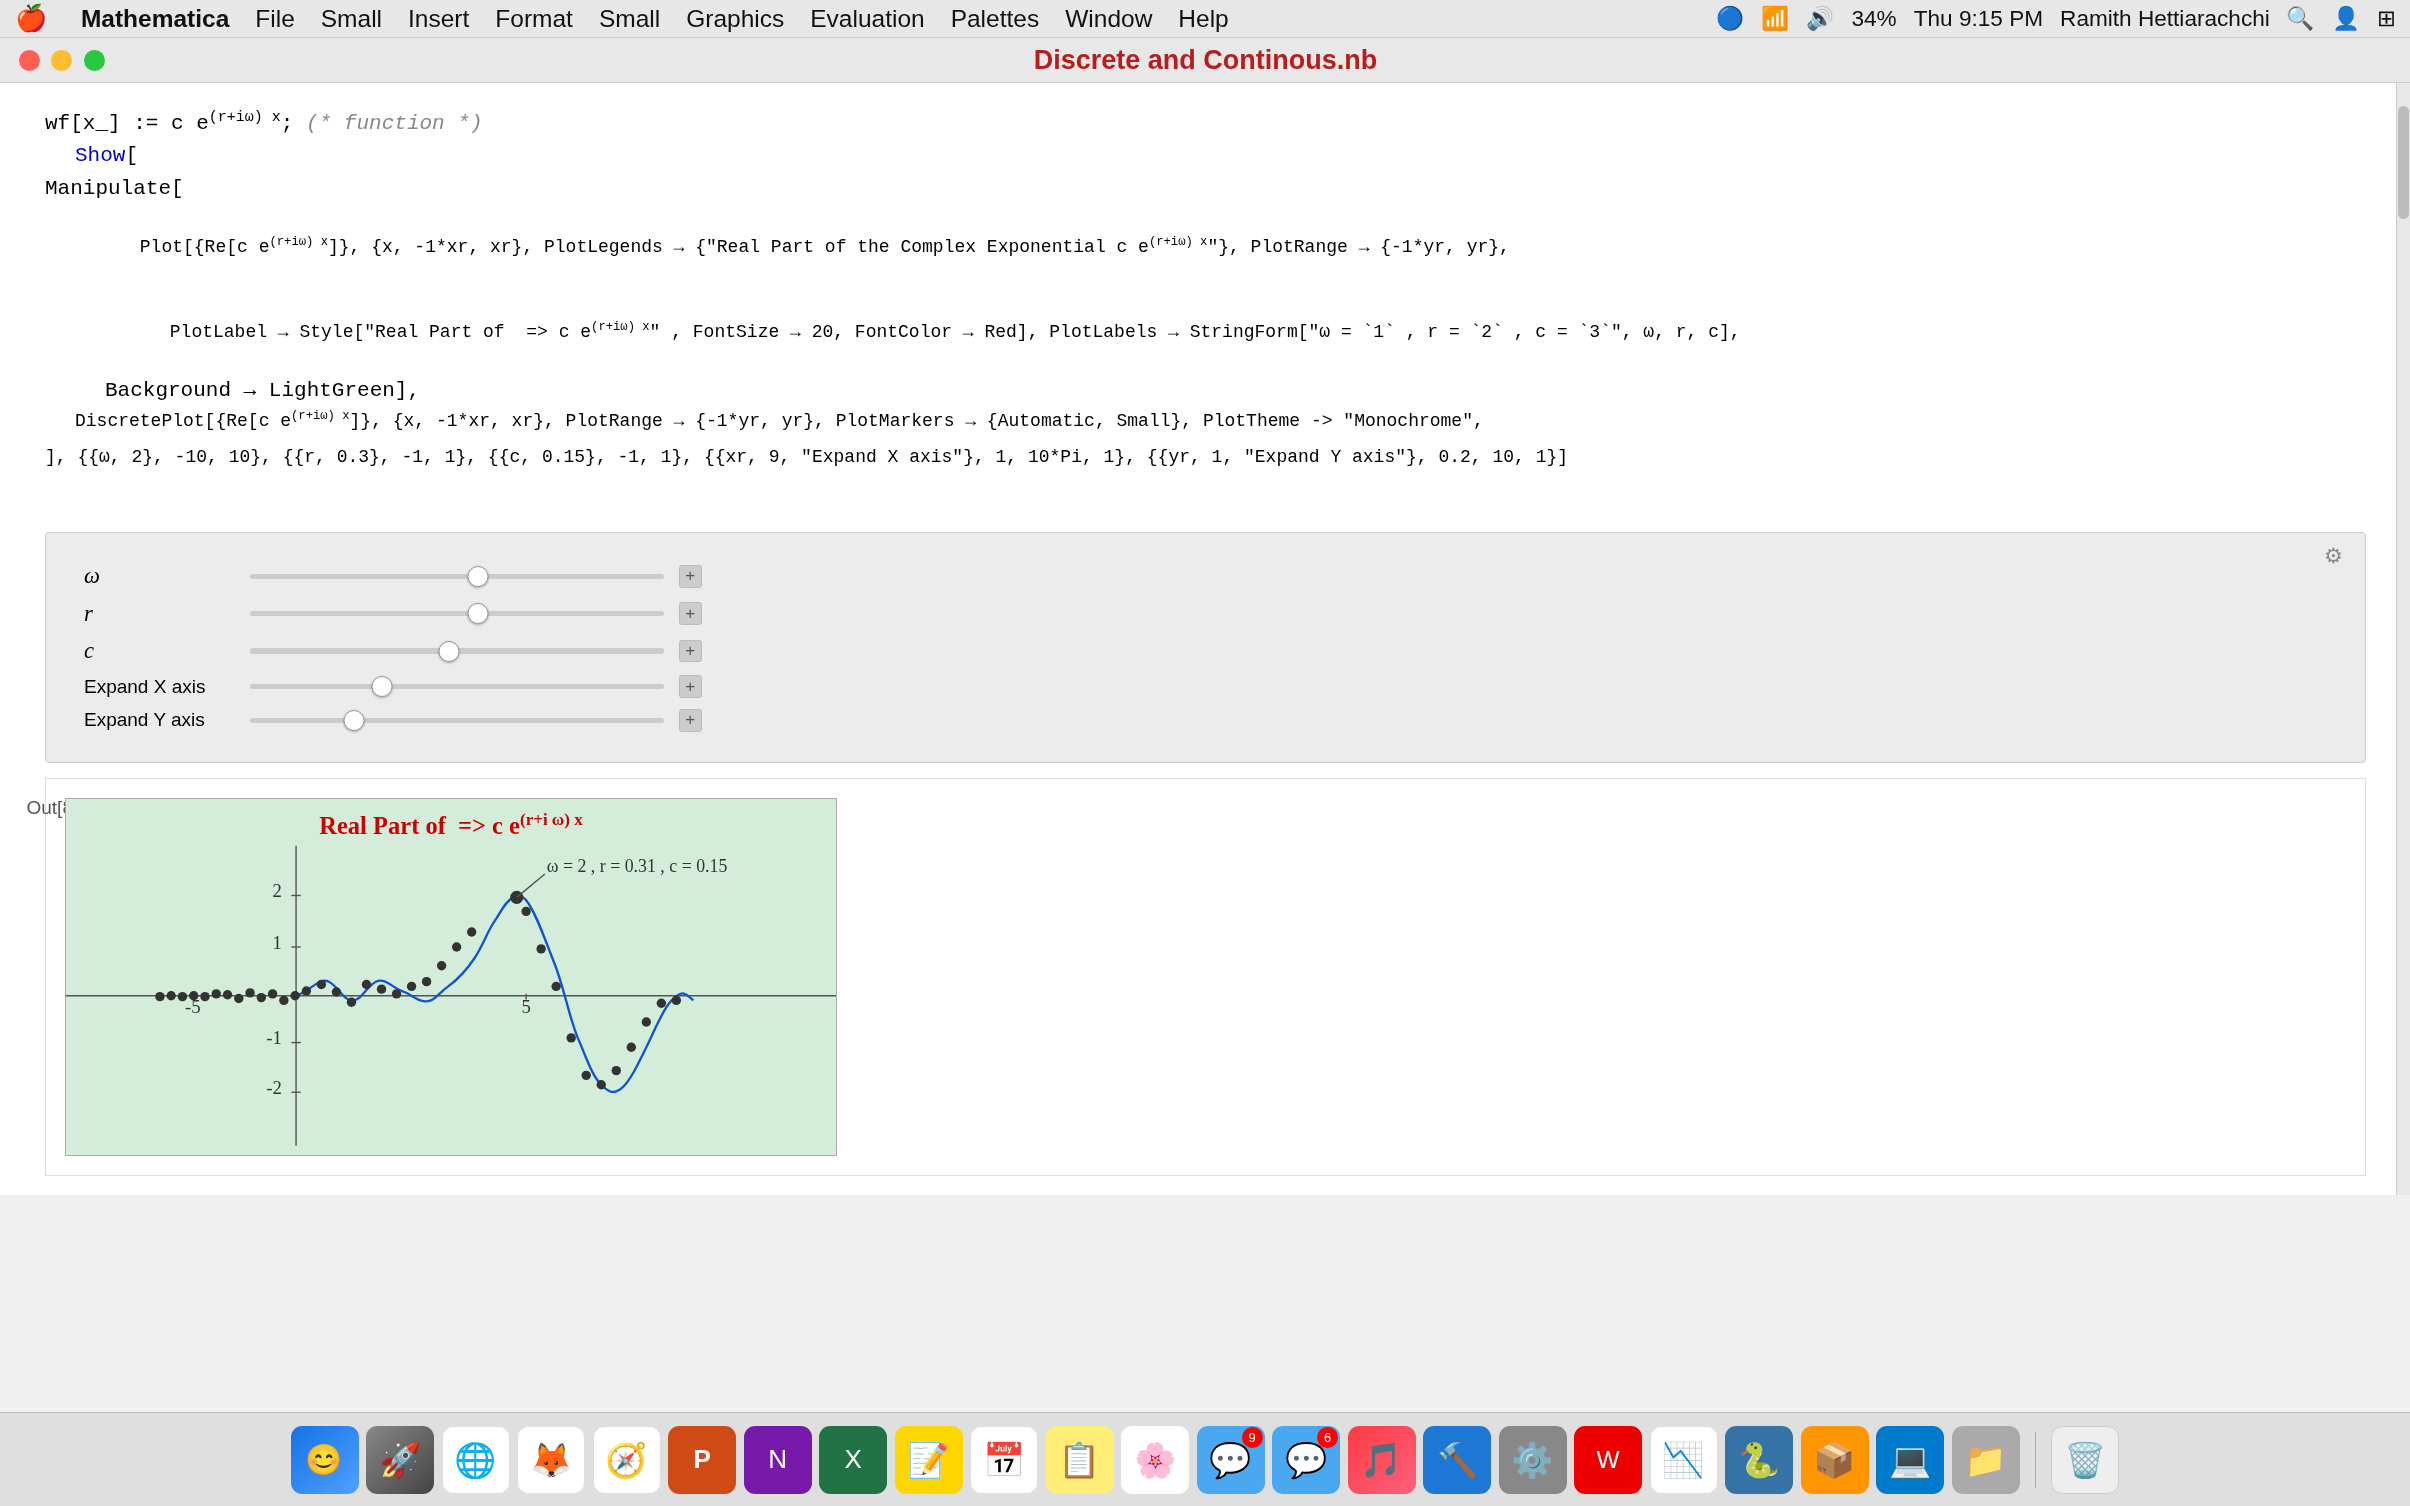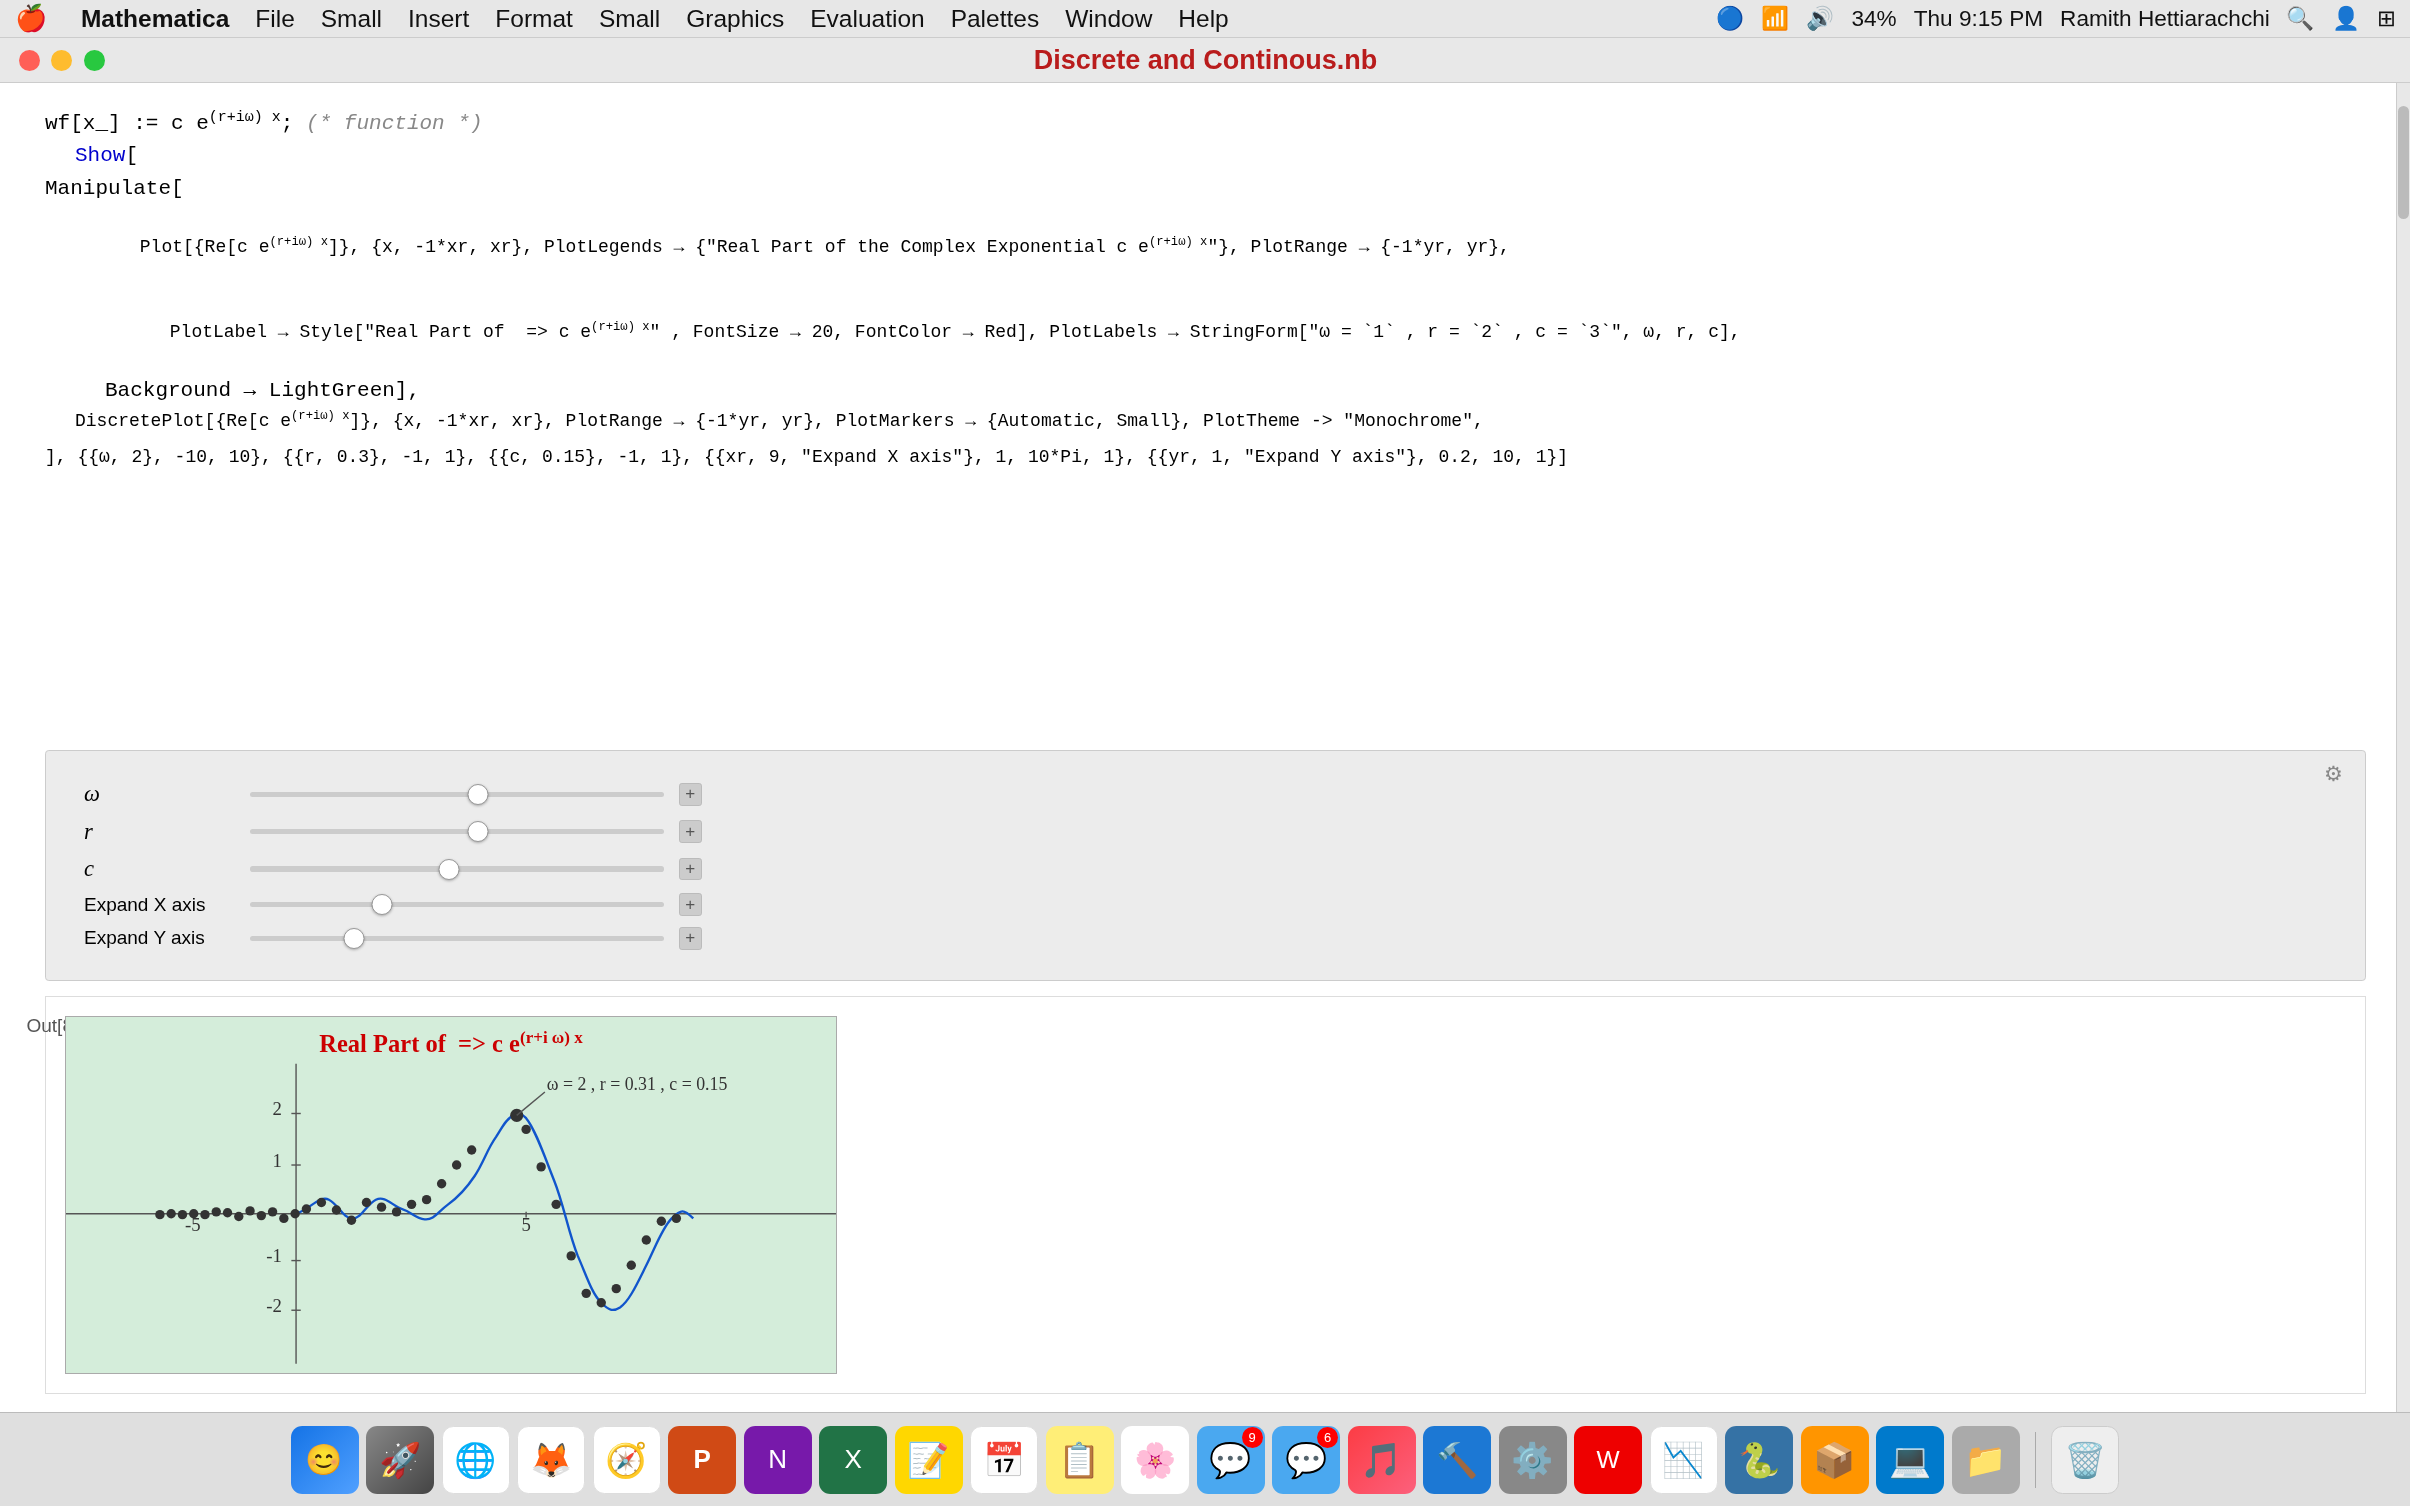--- a/index.html
+++ b/index.html
@@ -271,21 +271,21 @@
 
 <div class="titlebar">
   <div class="traffic-lights">
     <div class="tl tl-red"></div>
     <div class="tl tl-yellow"></div>
     <div class="tl tl-green"></div>
   </div>
   <span class="titlebar-title">Discrete and Continous.nb</span>
 </div>
 
-<div style="position: relative; background: #fff; height: 1330px; display: flex; flex-direction: column;">
+<div style="position: relative; background: #fff; height: 1112px; display: flex; flex-direction: column;">
 
   <div class="code-area" style="height: 414px; overflow: hidden;">
     <div class="code-line">
       <span style="color:#000;">wf[x_] := c e</span><sup style="color:#000; font-size:15px;">(r+iω) x</sup><span style="color:#000;">;</span>
       <span style="color:#888; font-style:italic;"> (* function *)</span>
     </div>
     <div class="code-line" style="padding-left:30px;">
       <span style="color:#0000cc;">Show</span><span style="color:#000;">[</span>
     </div>
     <div class="code-line">

